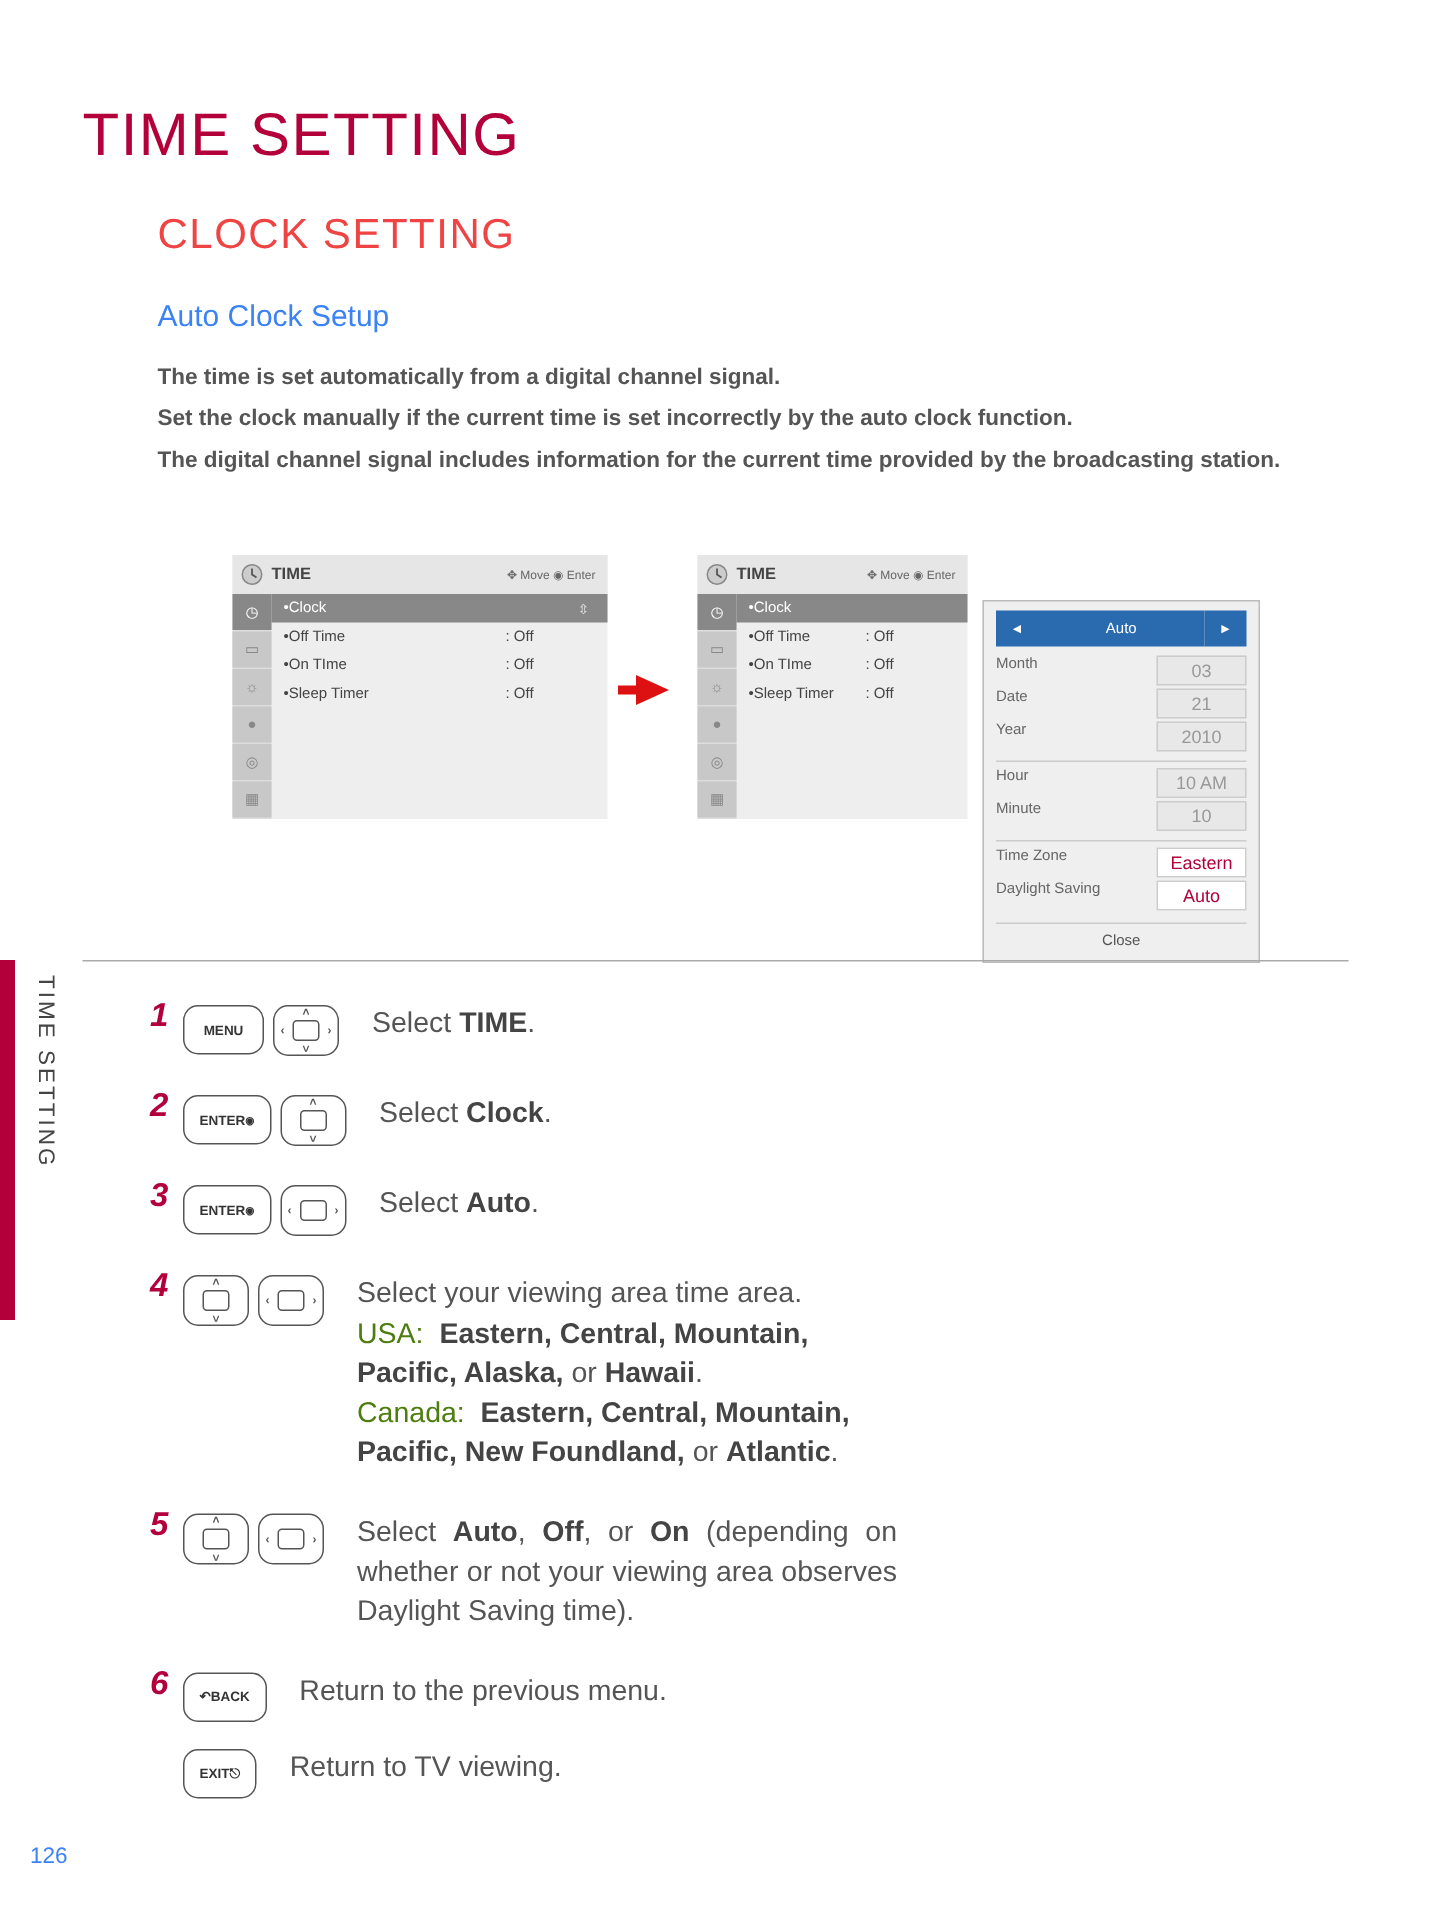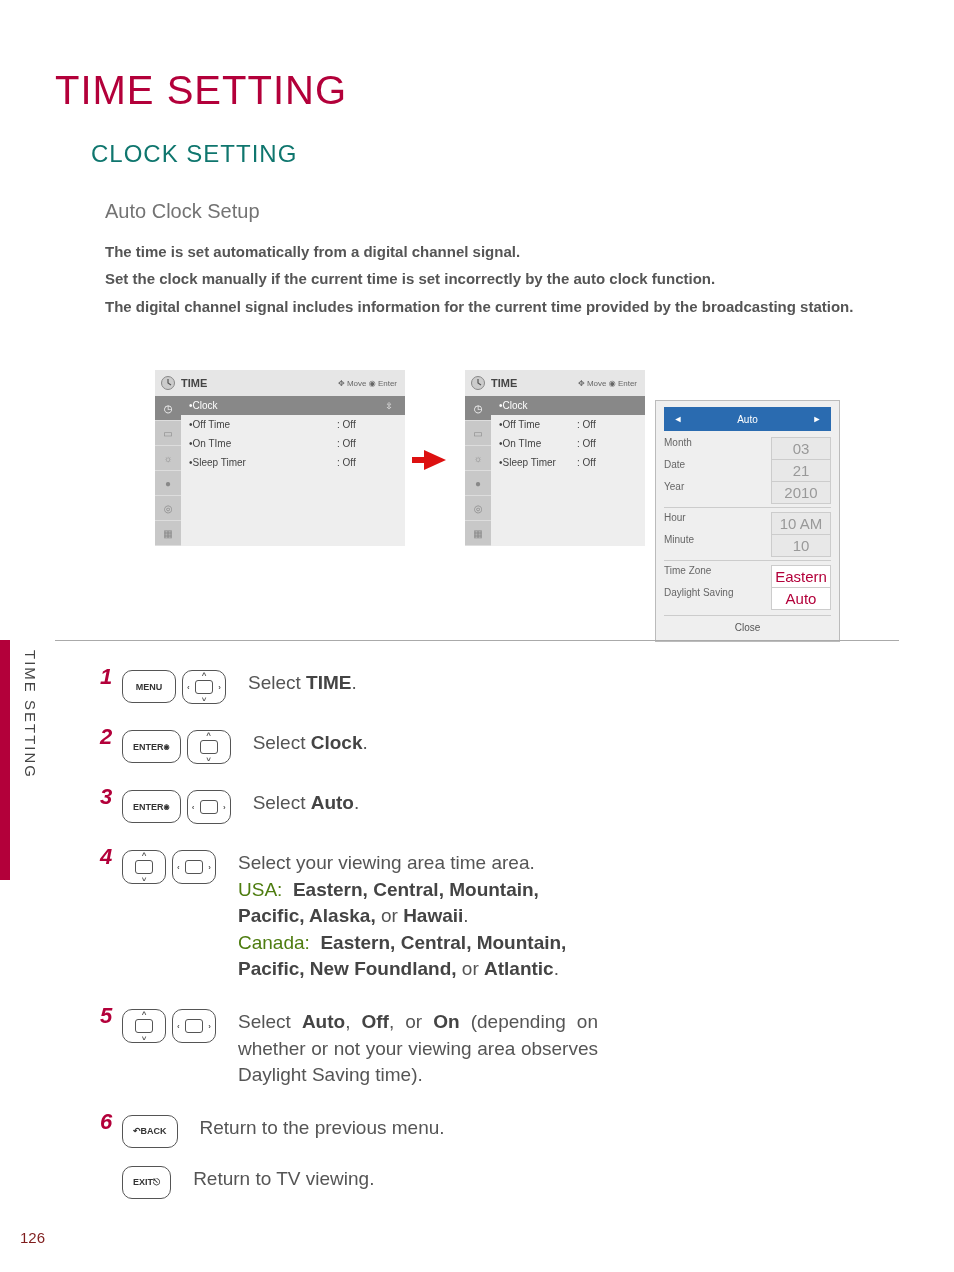--- a/index.html
+++ b/index.html
@@ -7,24 +7,24 @@
     font-family: "Helvetica Neue", Arial, sans-serif;
     width: 954px; height: 1272px;
     position: relative; background: #fff; color: #555;
   }
   .vtab { position:absolute; left:0; top:640px; width:10px; height:240px;
     background:#b3003a; }
   .vlabel { position:absolute; left:22px; top:650px;
     writing-mode:vertical-rl; font-size:15px; letter-spacing:2px; color:#444; }
   .page-title { position:absolute; left:55px; top:68px;
     color:#b3003a; font-size:40px; letter-spacing:1px; font-weight:500; }
-  .section-title { position:absolute; left:91px; top:140px;
-    color:#0f766e; font-size:24px; font-weight:400; letter-spacing:1px; }
+  .section-title { position:absolute; left:105px; top:140px;
+    color:#ef4444; font-size:28px; font-weight:400; letter-spacing:1px; }
   .sub-title { position:absolute; left:105px; top:200px;
-    color:#737373; font-size:20px; font-weight:500; }
+    color:#3b82f6; font-size:20px; font-weight:500; }
   .body-text { position:absolute; left:105px; top:240px; right:55px;
     color:#555; font-size:15px; line-height:1.55; font-weight:500; }
   .body-text p { margin-bottom:4px;font-weight:bold; }
 
   
   .osd-row { position:absolute; left:155px; top:370px; width:700px; display:flex; align-items:flex-start; }
   .osd { width:250px; background:#eee; font-size:10px; color:#444; position:relative; }
   .osd-header { height:26px; background:#e6e6e6; display:flex; align-items:center; }
   .osd-header-icon { width:26px; height:26px; display:flex; align-items:center; justify-content:center; }
   .osd-title { font-weight:bold; font-size:11px; flex:1; }
@@ -49,21 +49,21 @@
 
   .clock-panel { position:absolute; left:655px; top:400px; width:185px;
     border:1px solid #bbb; background:#efefef; font-size:10px; padding:6px 8px 8px; }
   .cp-tabs { display:flex; height:24px; margin-bottom:6px; }
   .cp-tab { flex:1; display:flex; align-items:center; justify-content:center;
     background:#2a6bb0; color:#fff; font-size:10px; }
   .cp-tab.arrowbtn { flex:0 0 28px; font-size:9px; }
   .cp-row { display:flex; align-items:flex-start; height:22px; }
   .cp-row .k { flex:1; color:#666; }
   .cp-row .v { width:60px; text-align:center; border:1px solid #ccc;
-    background:#e8e8e8; color:#999; font-size:15px; padding:2px 0; }
+    background:#e8e8e8; color:#999; font-size:12px; padding:2px 0; }
   .cp-row .v.live { background:#fff; color:#b3003a; }
   .cp-sep { height:1px; background:#ccc; margin:4px 0; }
   .cp-close { text-align:center; padding:6px 0 0; color:#555; border-top:1px solid #ccc; margin-top:6px; }
 
   .hr { position:absolute; left:55px; right:55px; top:640px; height:1px; background:#aaa; }
 
   
   .steps { position:absolute; left:100px; top:670px; width:800px; }
   .step { display:flex; align-items:flex-start; margin-bottom:26px; }
   .step.tight { margin-bottom:18px; }
@@ -80,21 +80,21 @@
   .btn-dpad .car { position:absolute; font-size:8px; color:#555; }
   .car.up { top:-1px; left:50%; transform:translateX(-50%);} 
   .car.down { bottom:-1px; left:50%; transform:translateX(-50%);} 
   .car.left { left:4px; top:50%; transform:translateY(-50%);} 
   .car.right { right:4px; top:50%; transform:translateY(-50%);} 
   .step-text { flex:1; font-size:19px; color:#555; line-height:1.4; max-width:360px; }
   .step-text b { font-weight:700; color:#444; }
   .step-text .red { color:#4d7c0f; }
   .step-text.justify { text-align:justify; }
 
-  .page-num { position:absolute; left:20px; bottom:26px; font-size:15px; color:#7f1d1d; }
+  .page-num { position:absolute; left:20px; bottom:26px; font-size:15px; color:#3b82f6; }
 </style>
 </head>
 <body>
 
 <div class="vtab"></div>
 <div class="vlabel">TIME SETTING</div>
 
 <div class="page-title">TIME SETTING</div>
 <div class="section-title">CLOCK SETTING</div>
 <div class="sub-title">Auto Clock Setup</div>

